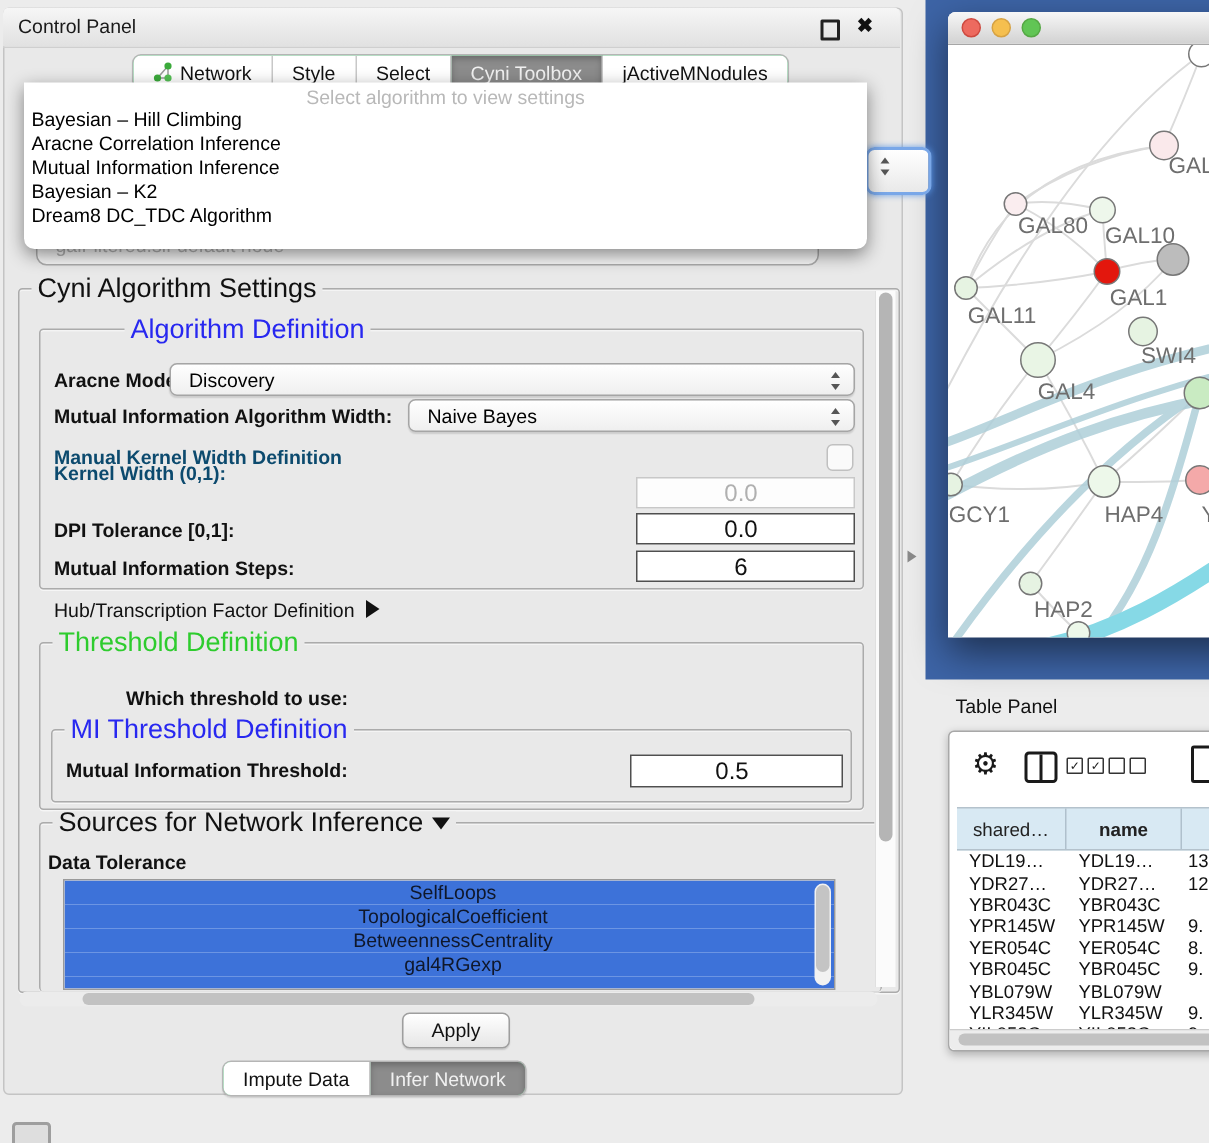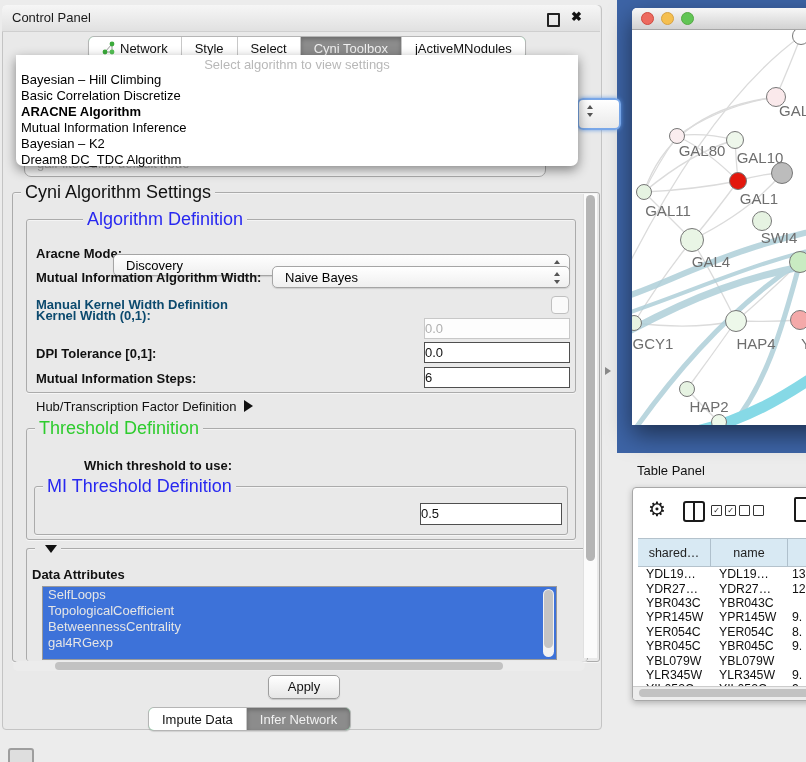--- a/index.html
+++ b/index.html
@@ -52,32 +52,32 @@
   
   .combo{position:absolute;height:22px;border:1px solid #A5A5A5;border-radius:5px;
          background:linear-gradient(#FFFFFF,#EFEFEF);box-sizing:border-box;box-shadow:0 1px 1px rgba(0,0,0,.12);}
   .combo .cval{position:absolute;left:12px;top:3px;font-size:13px;color:#000;}
   .st{position:absolute;width:7px;height:12px;}
   .st:before,.st:after{content:"";position:absolute;left:0;border-left:3.5px solid transparent;border-right:3.5px solid transparent;}
   .st:before{top:0;border-bottom:4px solid #555;}
   .st:after{bottom:0;border-top:4px solid #555;}
   .combo .st{right:8px;top:5px;}
   .field{position:absolute;height:21px;background:#FFF;border:1px solid #4F4F4F;box-sizing:border-box;
-         text-align:left;padding:2px 6px 0 0;font-size:13px;}
+         text-align:center;padding:2px 6px 0 0;font-size:16px;}
   .field.dis{border:1px solid #C8C8C8;color:#B0B0B0;background:#FDFDFD;}
   .checkbox{position:absolute;width:16px;height:16px;border:1px solid #C0C0C0;border-radius:4px;background:#FAFAFA;}
   .tri-right{display:inline-block;width:0;height:0;border-top:6px solid transparent;border-bottom:6px solid transparent;
              border-left:9px solid #111;margin-left:8px;vertical-align:-1px;}
   .tri-down{display:inline-block;width:0;height:0;border-left:6px solid transparent;border-right:6px solid transparent;
             border-top:8px solid #111;margin-left:6px;vertical-align:1px;}
 
   
   .listbox{left:42px;top:586px;width:513px;height:72px;background:#FFF;border:1px solid #9A9A9A;overflow:hidden;}
   .litem{height:16px;line-height:16px;padding-left:5px;font-size:13px;}
-  .litem.sel{background:var(--sel-blue);color:#e5e5e5;}
+  .litem.sel{background:var(--sel-blue);color:#0f172a;text-align:center;}
   .listbox:after{content:"";position:absolute;left:0;right:0;bottom:0;height:8px;background:var(--sel-blue);}
   .lscroll{position:absolute;top:2px;right:2px;width:11px;bottom:2px;background:#F2F2F2;border-radius:6px;z-index:2;}
   .lthumb{position:absolute;left:1px;top:1px;width:9px;height:58px;background:#C4C4C4;border-radius:5px;}
 
   
   .vscroll{left:583px;top:194px;width:13px;height:464px;background:#FBFBFB;border-left:1px solid #E0E0E0;}
   .vthumb{position:absolute;left:2px;top:1px;width:9px;height:366px;background:#B5B5B5;border-radius:5px;}
   .hscroll-track{left:13px;top:661px;width:572px;height:10px;background:#ECECEC;border-radius:5px;}
   .hscroll-thumb{position:absolute;left:42px;top:1px;width:448px;height:8px;background:#C2C2C2;border-radius:4px;}
 
@@ -168,37 +168,36 @@
 
   <div class="abs frag-blue">
       <span class="st"></span>
     </div>
   <div class="abs frag-combo">galFiltered.sif default node</div>
 
   <div class="abs popup">
     <div class="popup-ph">Select algorithm to view settings</div>
     <div id="popupItems">
         <div class="pitem">Bayesian – Hill Climbing</div>
-        <div class="pitem">Basic Correlation Discretize</div>
-        <div class="pitem bold">ARACNE Algorithm</div>
+        <div class="pitem">Aracne Correlation Inference</div>
         <div class="pitem">Mutual Information Inference</div>
         <div class="pitem">Bayesian – K2</div>
         <div class="pitem">Dream8 DC_TDC Algorithm</div>
       </div>
   </div>
 
   <div class="abs grp" style="left:12px;top:192px;width:586px;height:468px;">
     <span class="grp-lbl">Cyni Algorithm Settings</span>
   </div>
 
   <div class="abs grp" style="left:26px;top:219px;width:548px;height:172px;">
     <span class="grp-lbl" style="color:var(--lbl-blue);margin-left:48px;">Algorithm Definition</span>
   </div>
   <div class="abs lbl b" style="left:36px;top:246px;">Aracne Mode:</div>
-  <div class="abs combo" style="left:113px;top:254px;width:457px;padding-left:24px;">
+  <div class="abs combo" style="left:113px;top:242px;width:457px;padding-left:24px;">
     <span class="cval">Discovery</span>
       <span class="st"></span>
   </div>
   <div class="abs lbl b" style="left:36px;top:270px;">Mutual Information Algorithm Width:</div>
   <div class="abs combo" style="left:272px;top:266px;width:298px;">
     <span class="cval">Naive Bayes</span>
       <span class="st"></span>
   </div>
   <div class="abs lbl b gray" style="left:36px;top:297px;">Manual Kernel Width Definition</div>
   <div class="abs checkbox" style="left:551px;top:296px;"></div>
@@ -213,26 +212,27 @@
     <span class="grp-lbl" style="color:var(--lbl-green);">Threshold Definition</span>
   </div>
 
   <div class="abs lbl" style="left:36px;top:399px;">
     <span>Hub/Transcription Factor Definition</span><span class="tri-right"></span>
   </div>
   <div class="abs lbl b" style="left:84px;top:458px;">Which threshold to use:</div>
   <div class="abs grp" style="left:34px;top:486px;width:532px;height:47px;">
     <span class="grp-lbl" style="color:var(--lbl-blue);">MI Threshold Definition</span>
   </div>
+  <div class="abs lbl b" style="left:44px;top:506px;">Mutual Information Threshold:</div>
   <div class="abs field" style="left:420px;top:503px;width:142px;height:22px;">0.5</div>
 
   <div class="abs grp" style="left:26px;top:548px;width:560px;height:112px;border-bottom:none;">
-    <span class="grp-lbl"><span class="tri-down"></span></span>
-  </div>
-  <div class="abs lbl b" style="left:32px;top:567px;">Data Attributes</div>
+    <span class="grp-lbl"><span>Sources for Network Inference</span><span class="tri-down"></span></span>
+  </div>
+  <div class="abs lbl b" style="left:32px;top:567px;">Data Tolerance</div>
   <div class="abs listbox" id="attrList">
     <div class="lscroll">
         <div class="lthumb"></div>
       </div>
   <div class="litem sel">SelfLoops</div>
       <div class="litem sel">TopologicalCoefficient</div>
       <div class="litem sel">BetweennessCentrality</div>
       <div class="litem sel">gal4RGexp</div>
     </div>
 
@@ -338,21 +338,21 @@
       </div>
       <div class="ckgrp" style="left:106px;">
         <div class="ck"></div>
           <div class="ck"></div>
       </div>
       <div class="docicon"></div>
     </div>
     <div class="t-grid">
       <div class="t-head" id="tableHead">
           <div class="hc" style="width: 73px;">shared…</div>
-          <div class="hc" style="width: 77px;">name</div>
+          <div class="hc" style="width: 77px; font-weight: bold;">name</div>
           <div class="hc" style="flex: 1 1 0%;"></div>
         </div>
       <div class="t-rows" id="tableRows">
           <div class="trow">
             <span class="c1">YDL19…</span>
             <span class="c2">YDL19…</span>
             <span class="c3">13</span>
           </div>
           <div class="trow">
             <span class="c1">YDR27…</span>

